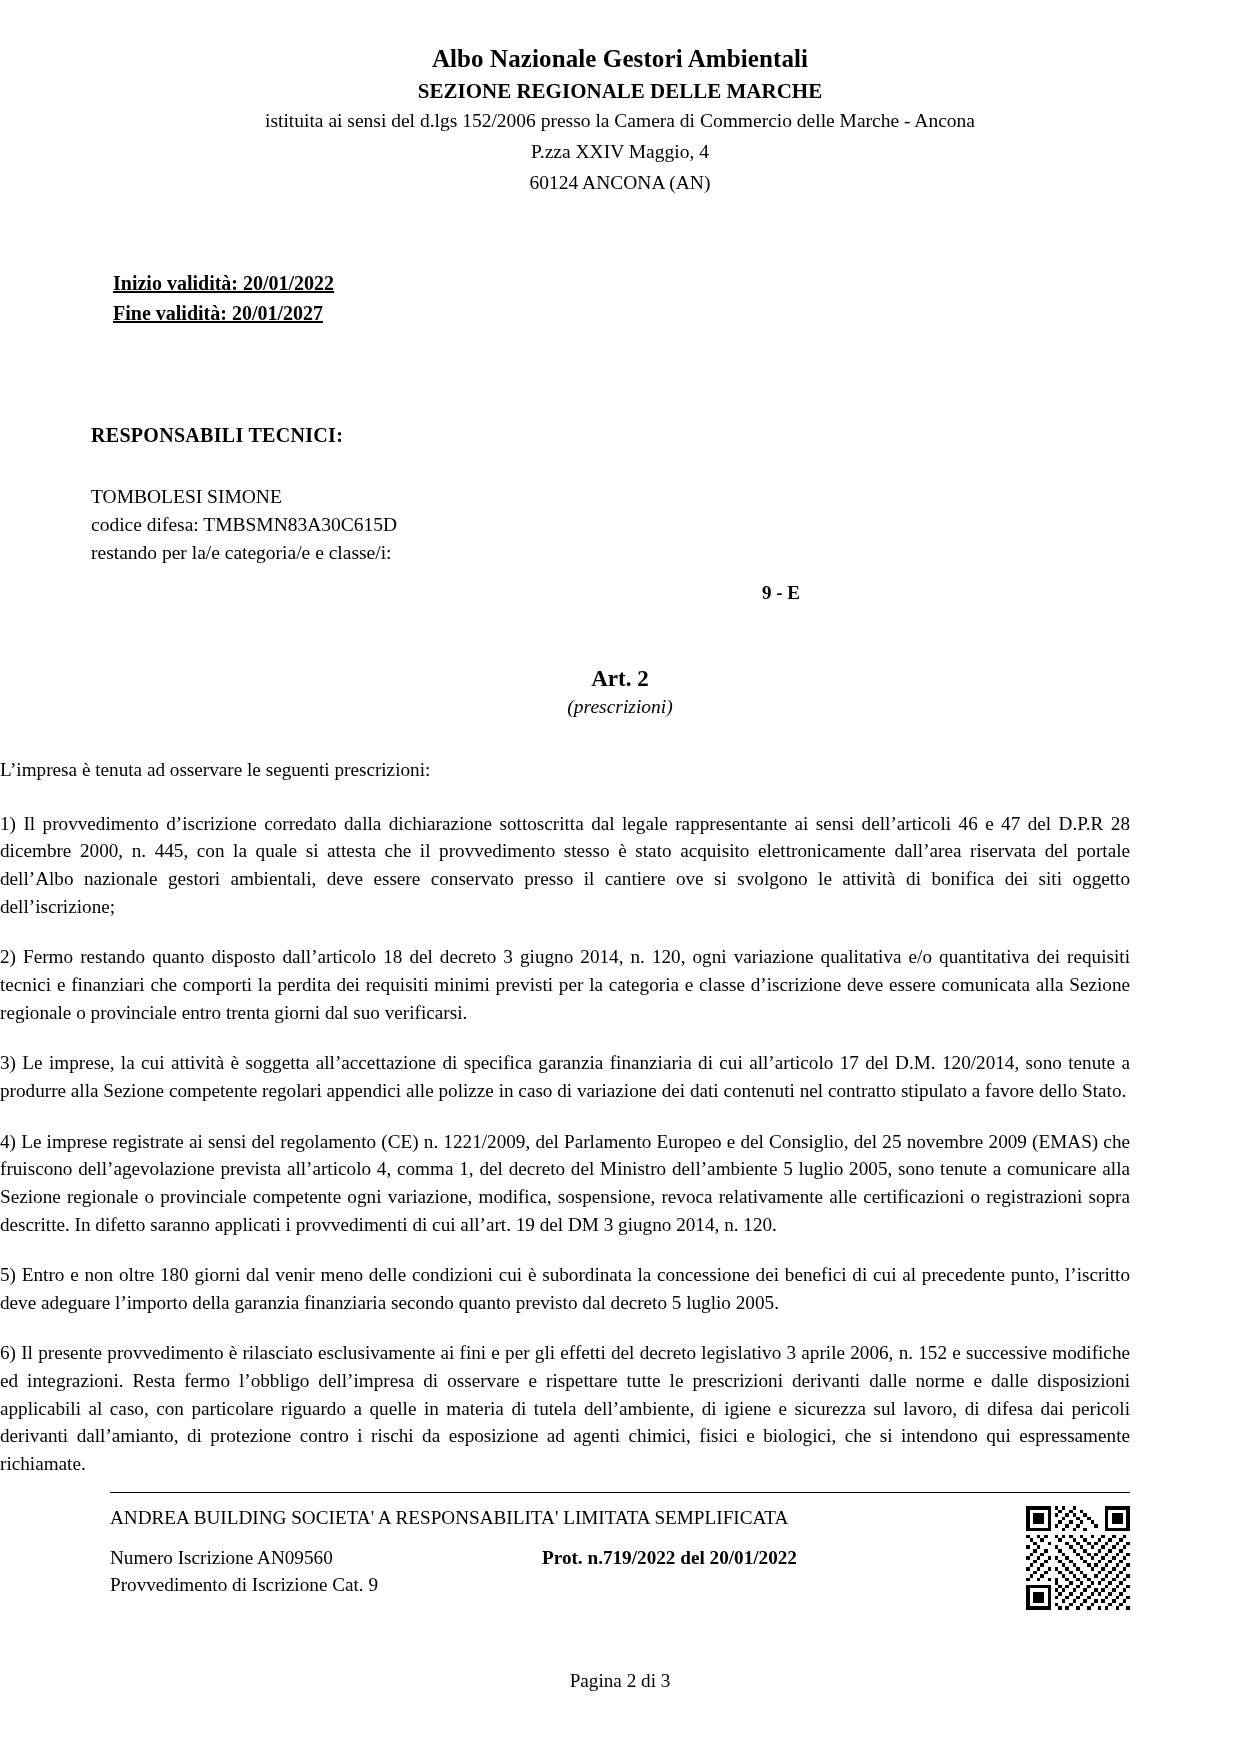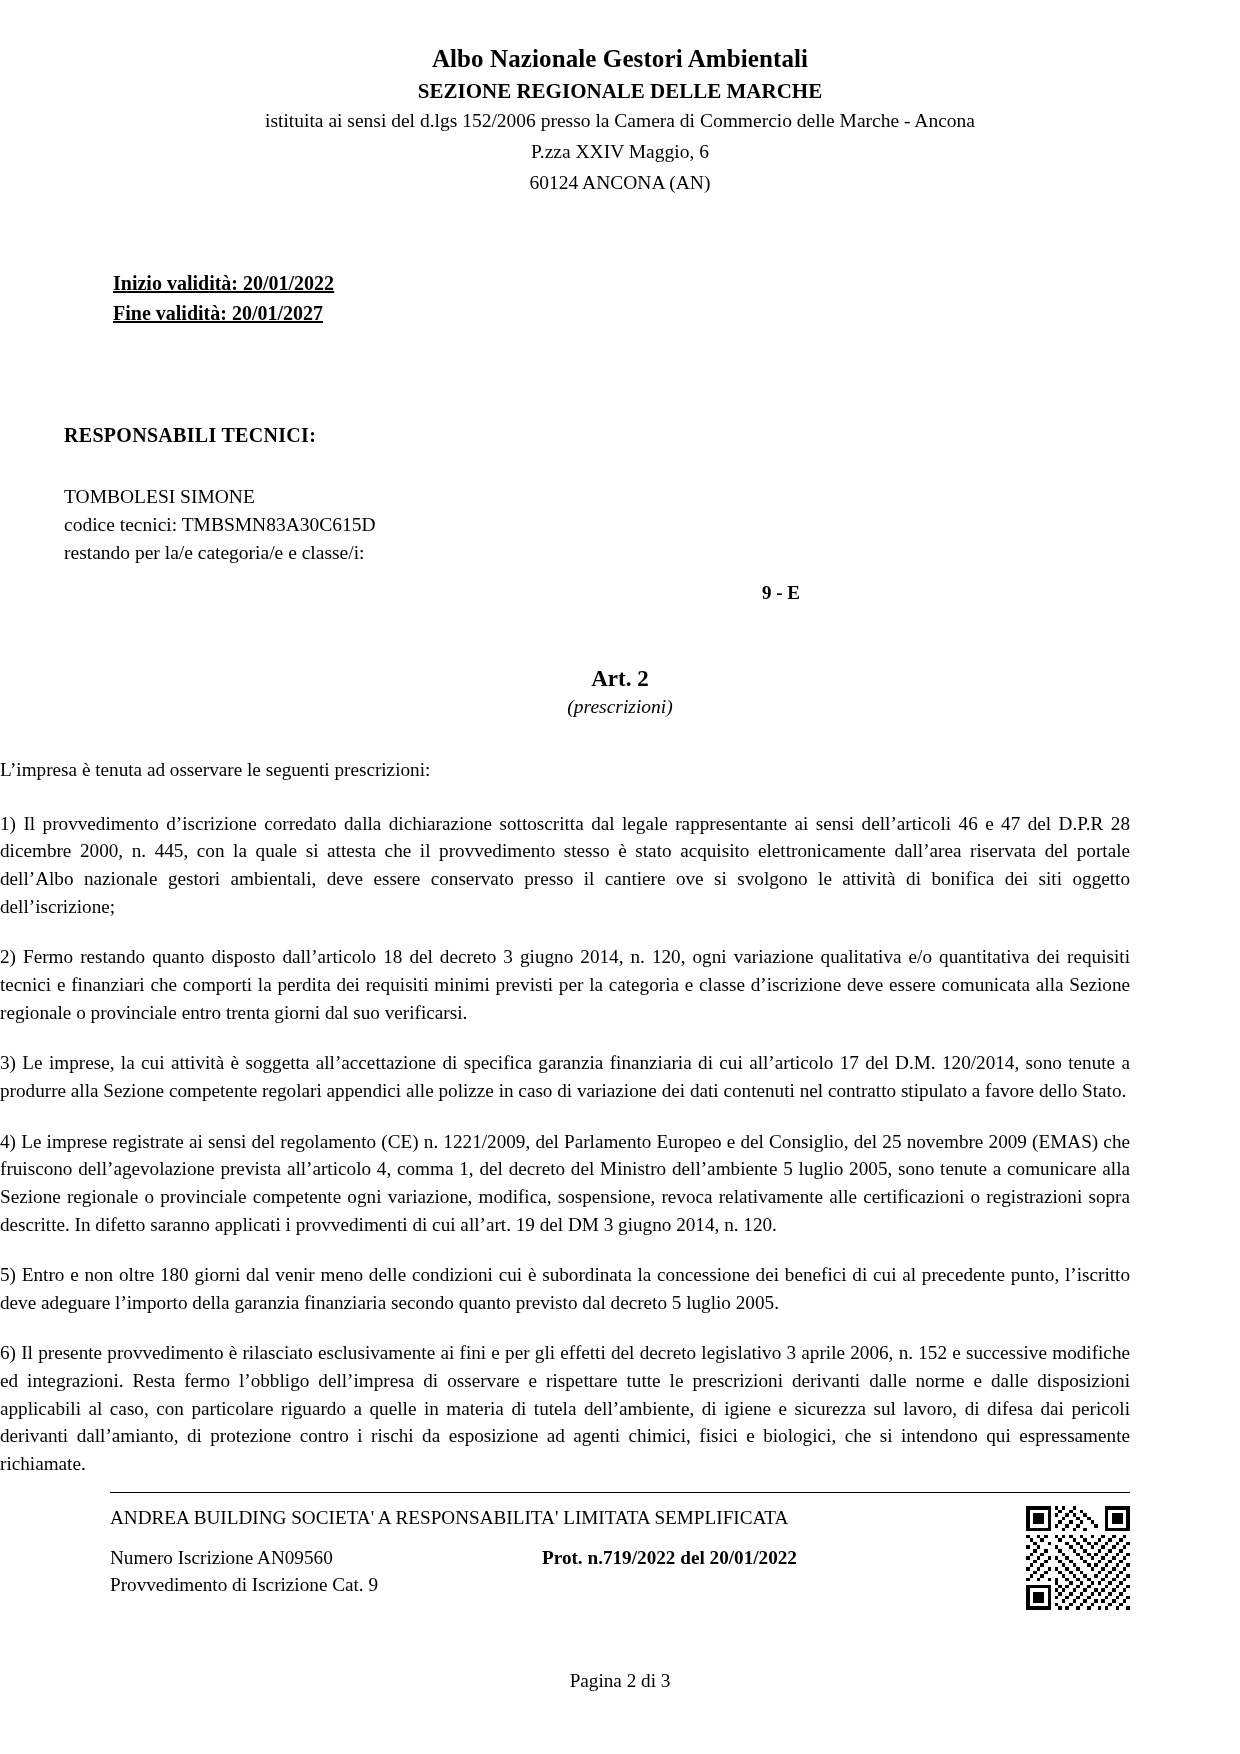--- a/index.html
+++ b/index.html
@@ -51,21 +51,21 @@
     font-weight: bold;
     text-decoration: underline;
     line-height: 1.5;
     display: inline-block;
   }
   .validity-row { line-height: 1.45; }
 
   
   .tecnici {
     margin-top: 96px;
-    padding-left: 64px;
+    padding-left: 91px;
   }
   .tecnici-heading {
     font-size: 20px;
     font-weight: bold;
     letter-spacing: 0.3px;
   }
   .tecnici-body {
     margin-top: 36px;
     font-size: 19.5px;
     line-height: 1.42;
@@ -155,38 +155,38 @@
 </style>
 </head>
 <body>
 
 <div class="page">
 
   <div class="header">
     <div class="header-title">Albo Nazionale Gestori Ambientali</div>
     <div class="header-subtitle">SEZIONE REGIONALE DELLE MARCHE</div>
     <div class="header-line">istituita ai sensi del d.lgs 152/2006 presso la Camera di Commercio delle Marche - Ancona</div>
-    <div class="header-line">P.zza XXIV Maggio, 6</div>
+    <div class="header-line">P.zza XXIV Maggio, 4</div>
     <div class="header-line">60124 ANCONA (AN)</div>
   </div>
 
   <div class="validity">
     <div class="validity-row">
       <span class="validity-line">Inizio validità: 20/01/2022</span>
     </div>
     <div class="validity-row">
       <span class="validity-line">Fine validità: 20/01/2027</span>
     </div>
   </div>
 
   <div class="tecnici">
     <div class="tecnici-heading">RESPONSABILI TECNICI:</div>
     <div class="tecnici-body">
       <div>TOMBOLESI SIMONE</div>
-      <div>codice tecnici: TMBSMN83A30C615D</div>
+      <div>codice difesa: TMBSMN83A30C615D</div>
       <div>restando per la/e categoria/e e classe/i:</div>
     </div>
     <div class="categoria-classe">9 - E</div>
   </div>
 
   <div class="art-block">
     <div class="art-title">Art. 2</div>
     <div class="art-sub">(prescrizioni)</div>
   </div>
 

